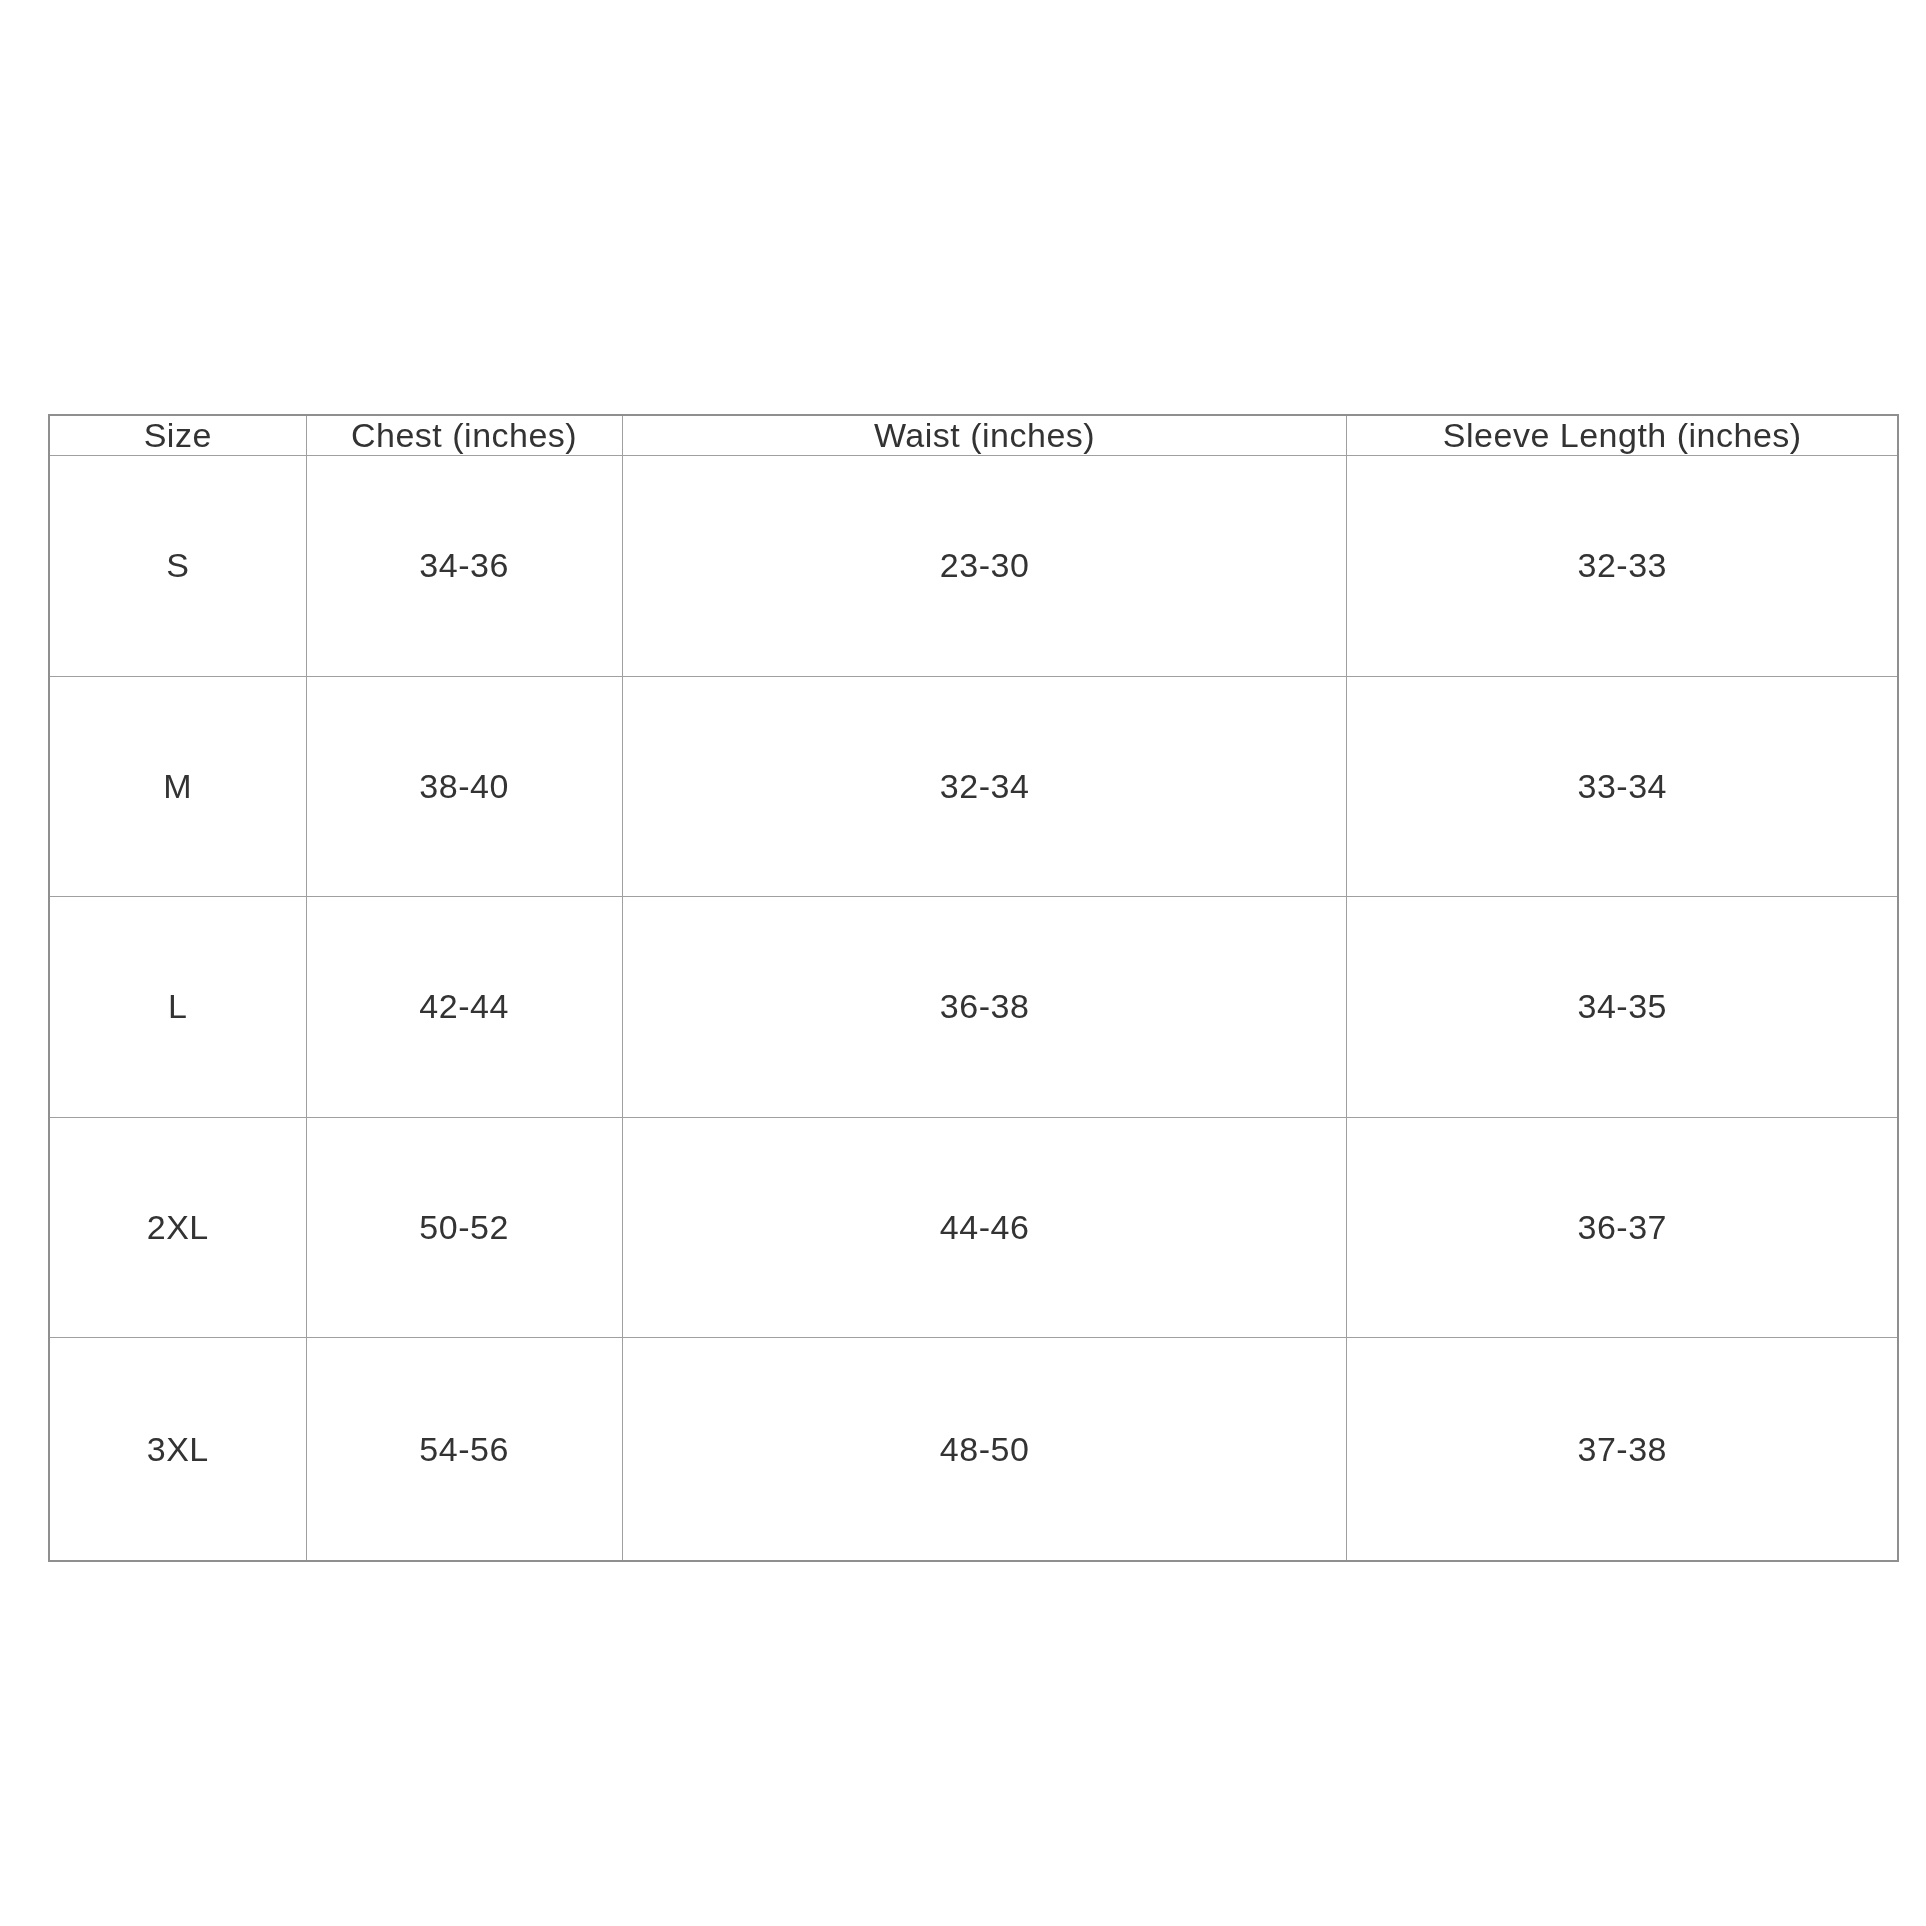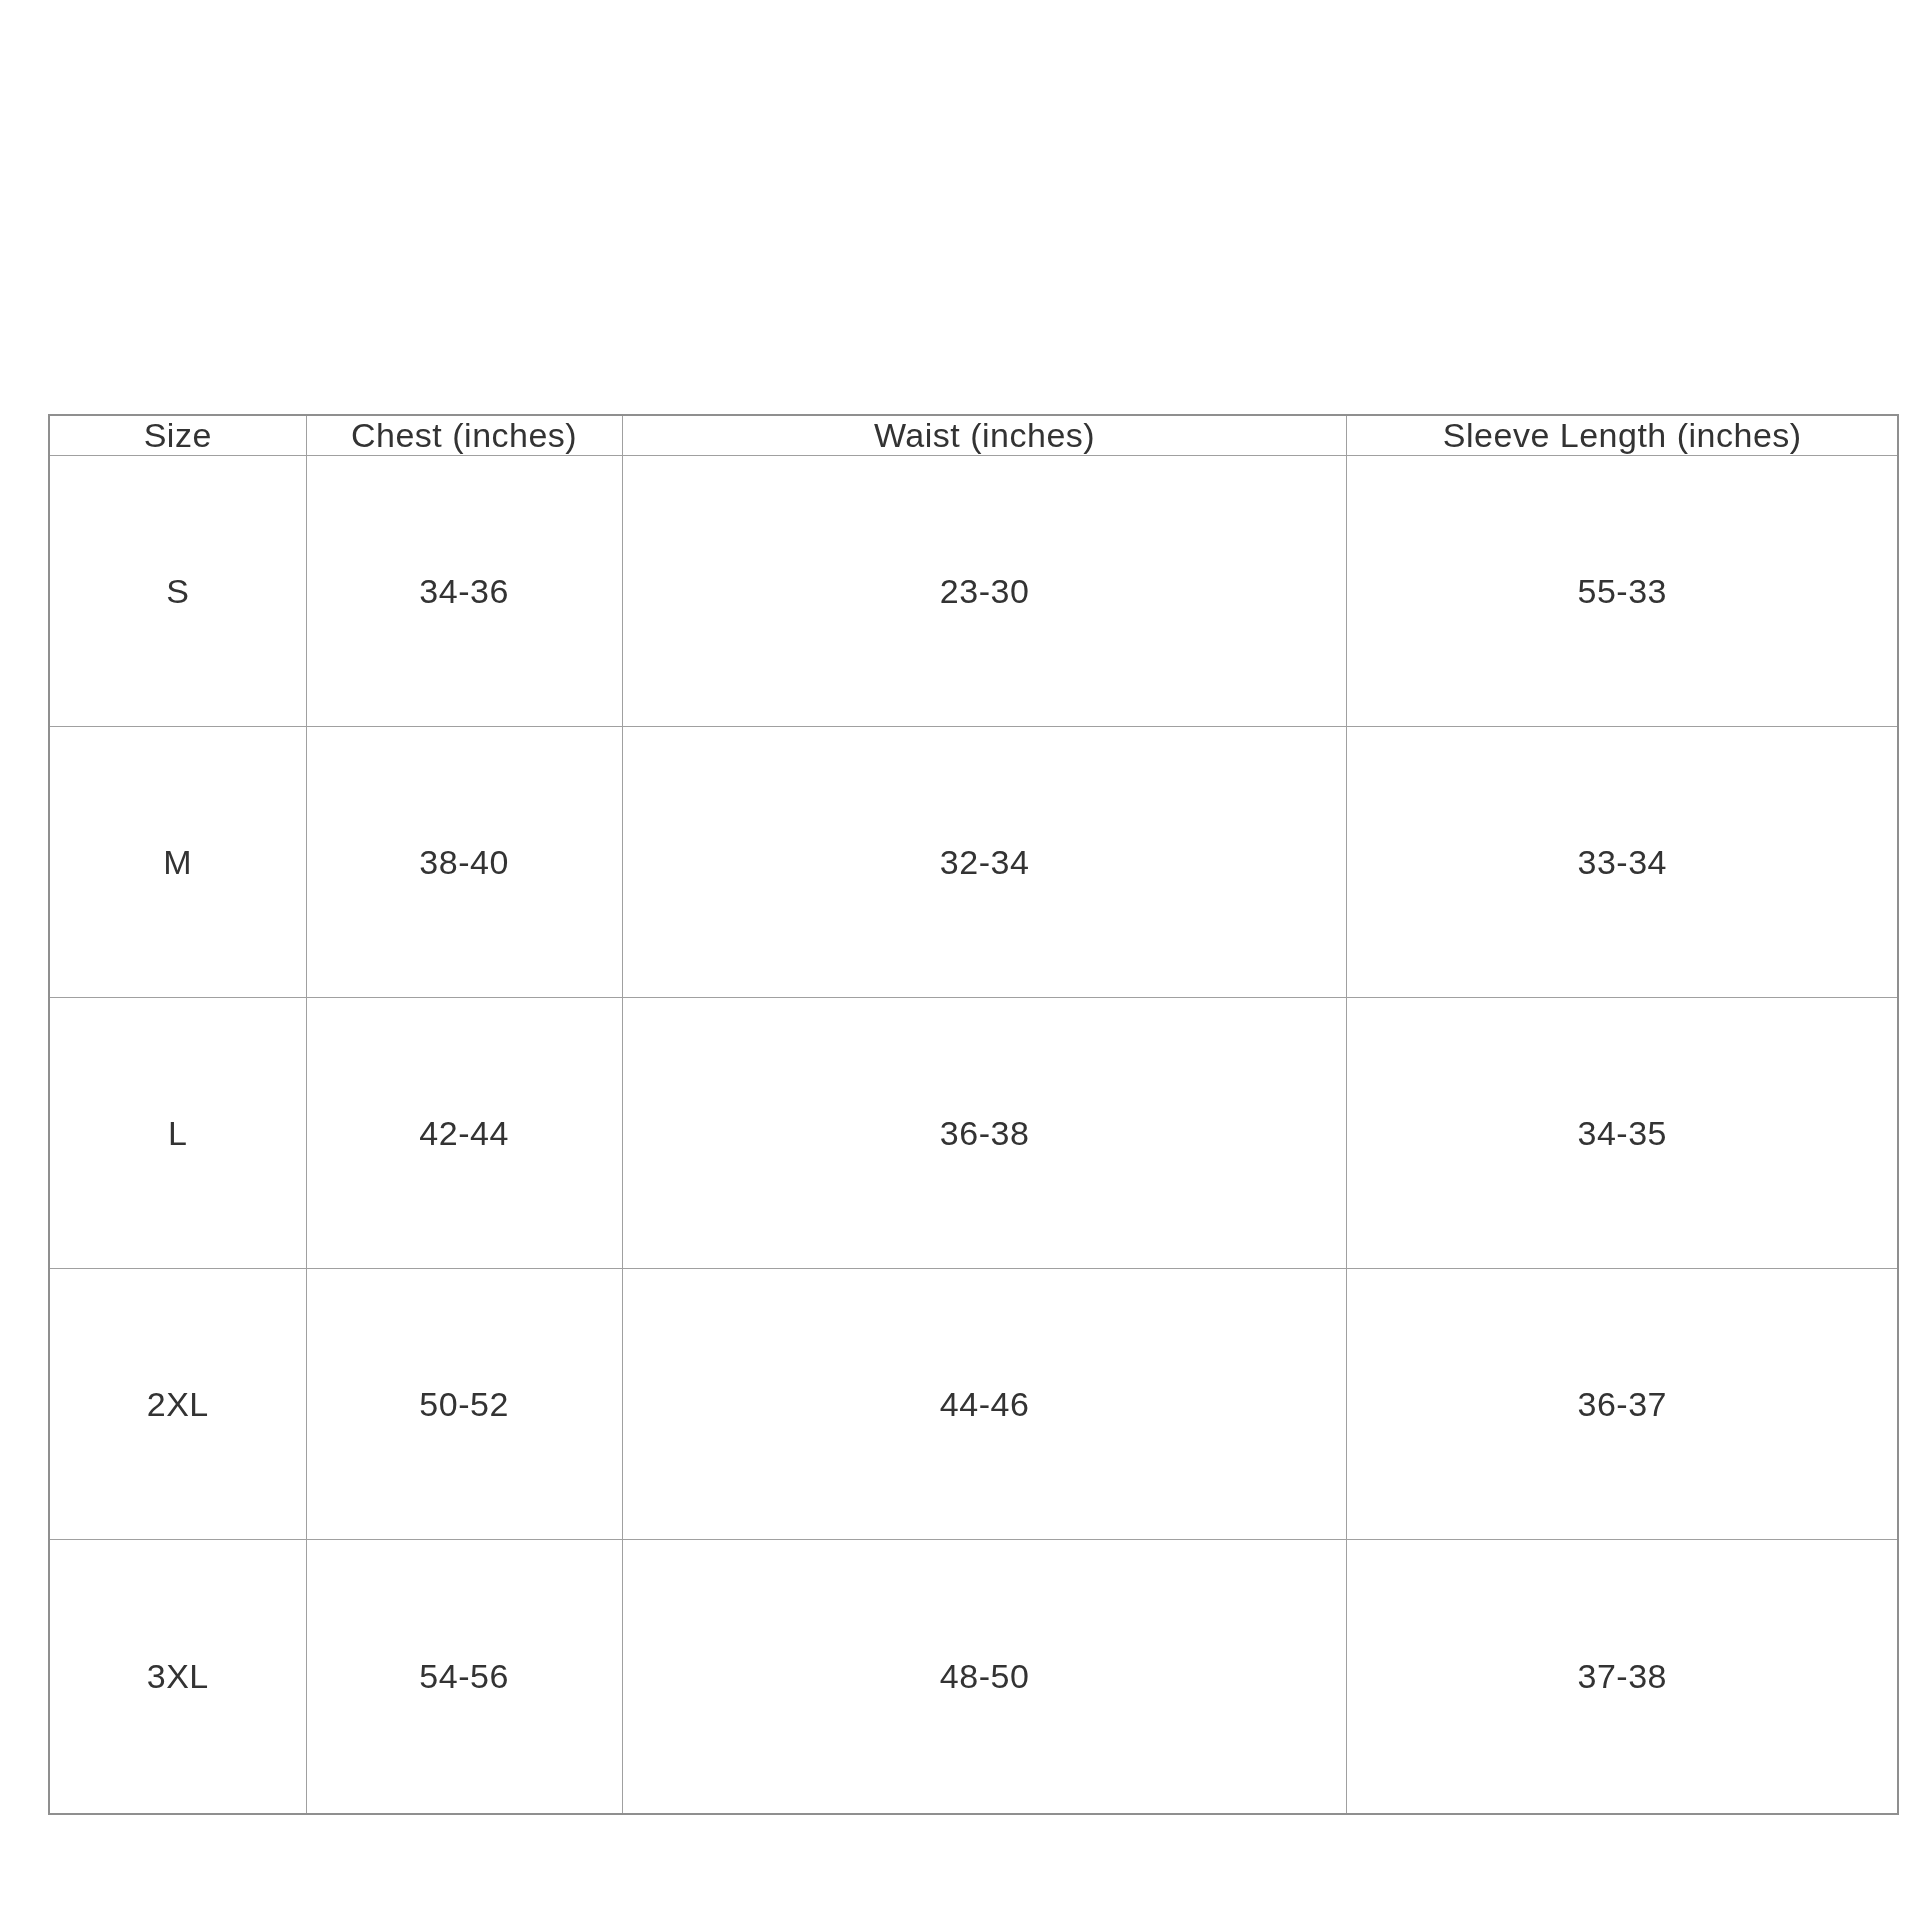--- a/index.html
+++ b/index.html
@@ -11,21 +11,21 @@
     width: 1927px;
     height: 1927px;
     position: relative;
     font-family: "Liberation Sans", "DejaVu Sans", sans-serif;
   }
   .size-chart {
     position: absolute;
     left: 48px;
     top: 414px;
     width: 1851px;
-    height: 1401px;
+    height: 1148px;
   }
   table.size-chart-table {
     width: 100%;
     height: 100%;
     border-collapse: collapse;
     table-layout: fixed;
     border: 2px solid #8f8f8f;
     background: #ffffff;
   }
   table.size-chart-table th,
@@ -64,21 +64,21 @@
         <th>Chest (inches)</th>
         <th>Waist (inches)</th>
         <th>Sleeve Length (inches)</th>
       </tr>
     </thead>
     <tbody>
       <tr>
         <td>S</td>
         <td>34-36</td>
         <td>23-30</td>
-        <td>55-33</td>
+        <td>32-33</td>
       </tr>
       <tr>
         <td>M</td>
         <td>38-40</td>
         <td>32-34</td>
         <td>33-34</td>
       </tr>
       <tr>
         <td>L</td>
         <td>42-44</td>

